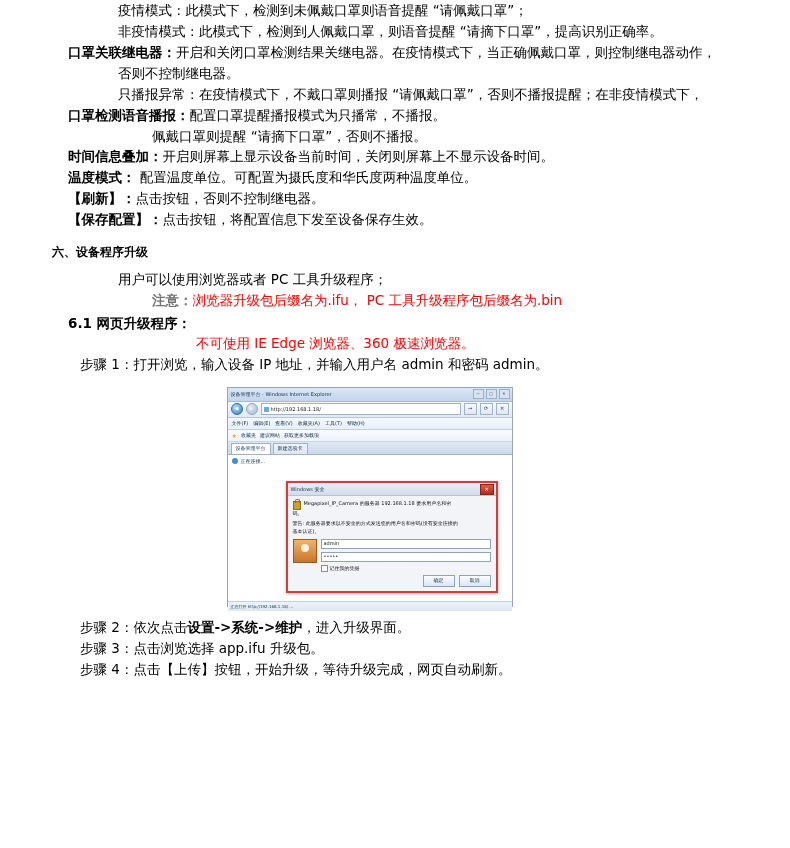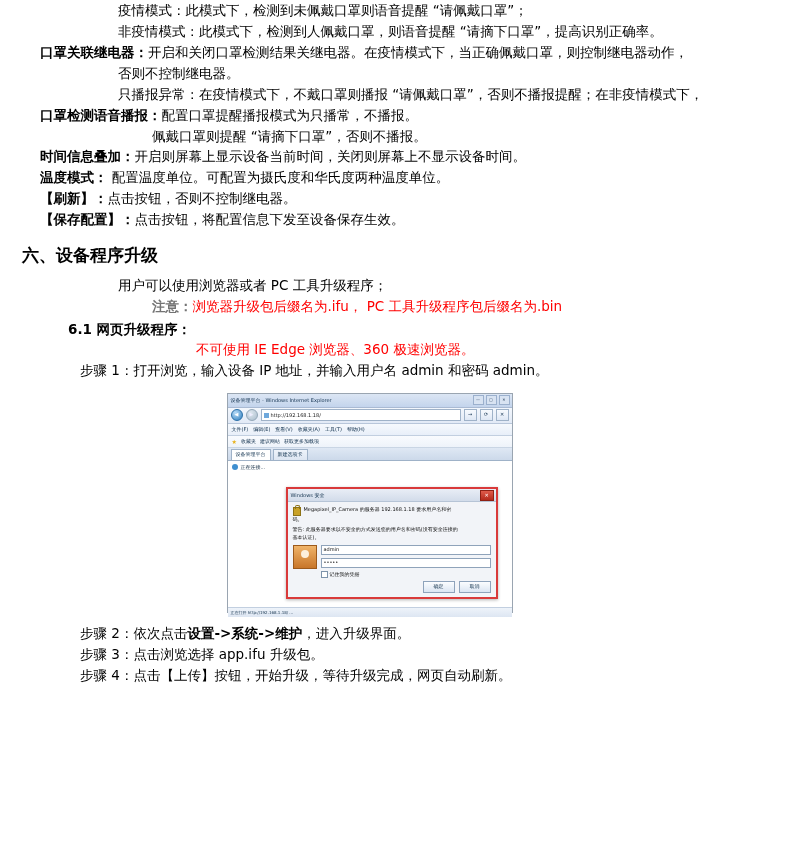--- a/index.html
+++ b/index.html
@@ -24,28 +24,28 @@
     box-sizing: border-box;
   }
   .line {
     position: relative;
     line-height: 1.55;
     white-space: nowrap;
   }
   .b { font-weight: bold; }
   .red { color: #ff0000; }
   .red.b { color: #737373; font-weight: bold; }
-  .indent-term { padding-left: 40px; }
+  .indent-term { padding-left: 68px; }
   .indent-body { padding-left: 118px; }
   .indent-body2 { padding-left: 152px; }
   .indent-step { padding-left: 80px; }
   .heading {
     font-weight: bold;
-    font-size: 17px;
-    padding-left: 22px;
+    font-size: 12px;
+    padding-left: 52px;
     margin-top: 14px;
     margin-bottom: 8px;
   }
   .subheading {
     font-weight: bold;
     padding-left: 68px;
     margin-top: 4px;
   }
   .note-line { padding-left: 152px; }
   .note-line2 { padding-left: 196px; }

